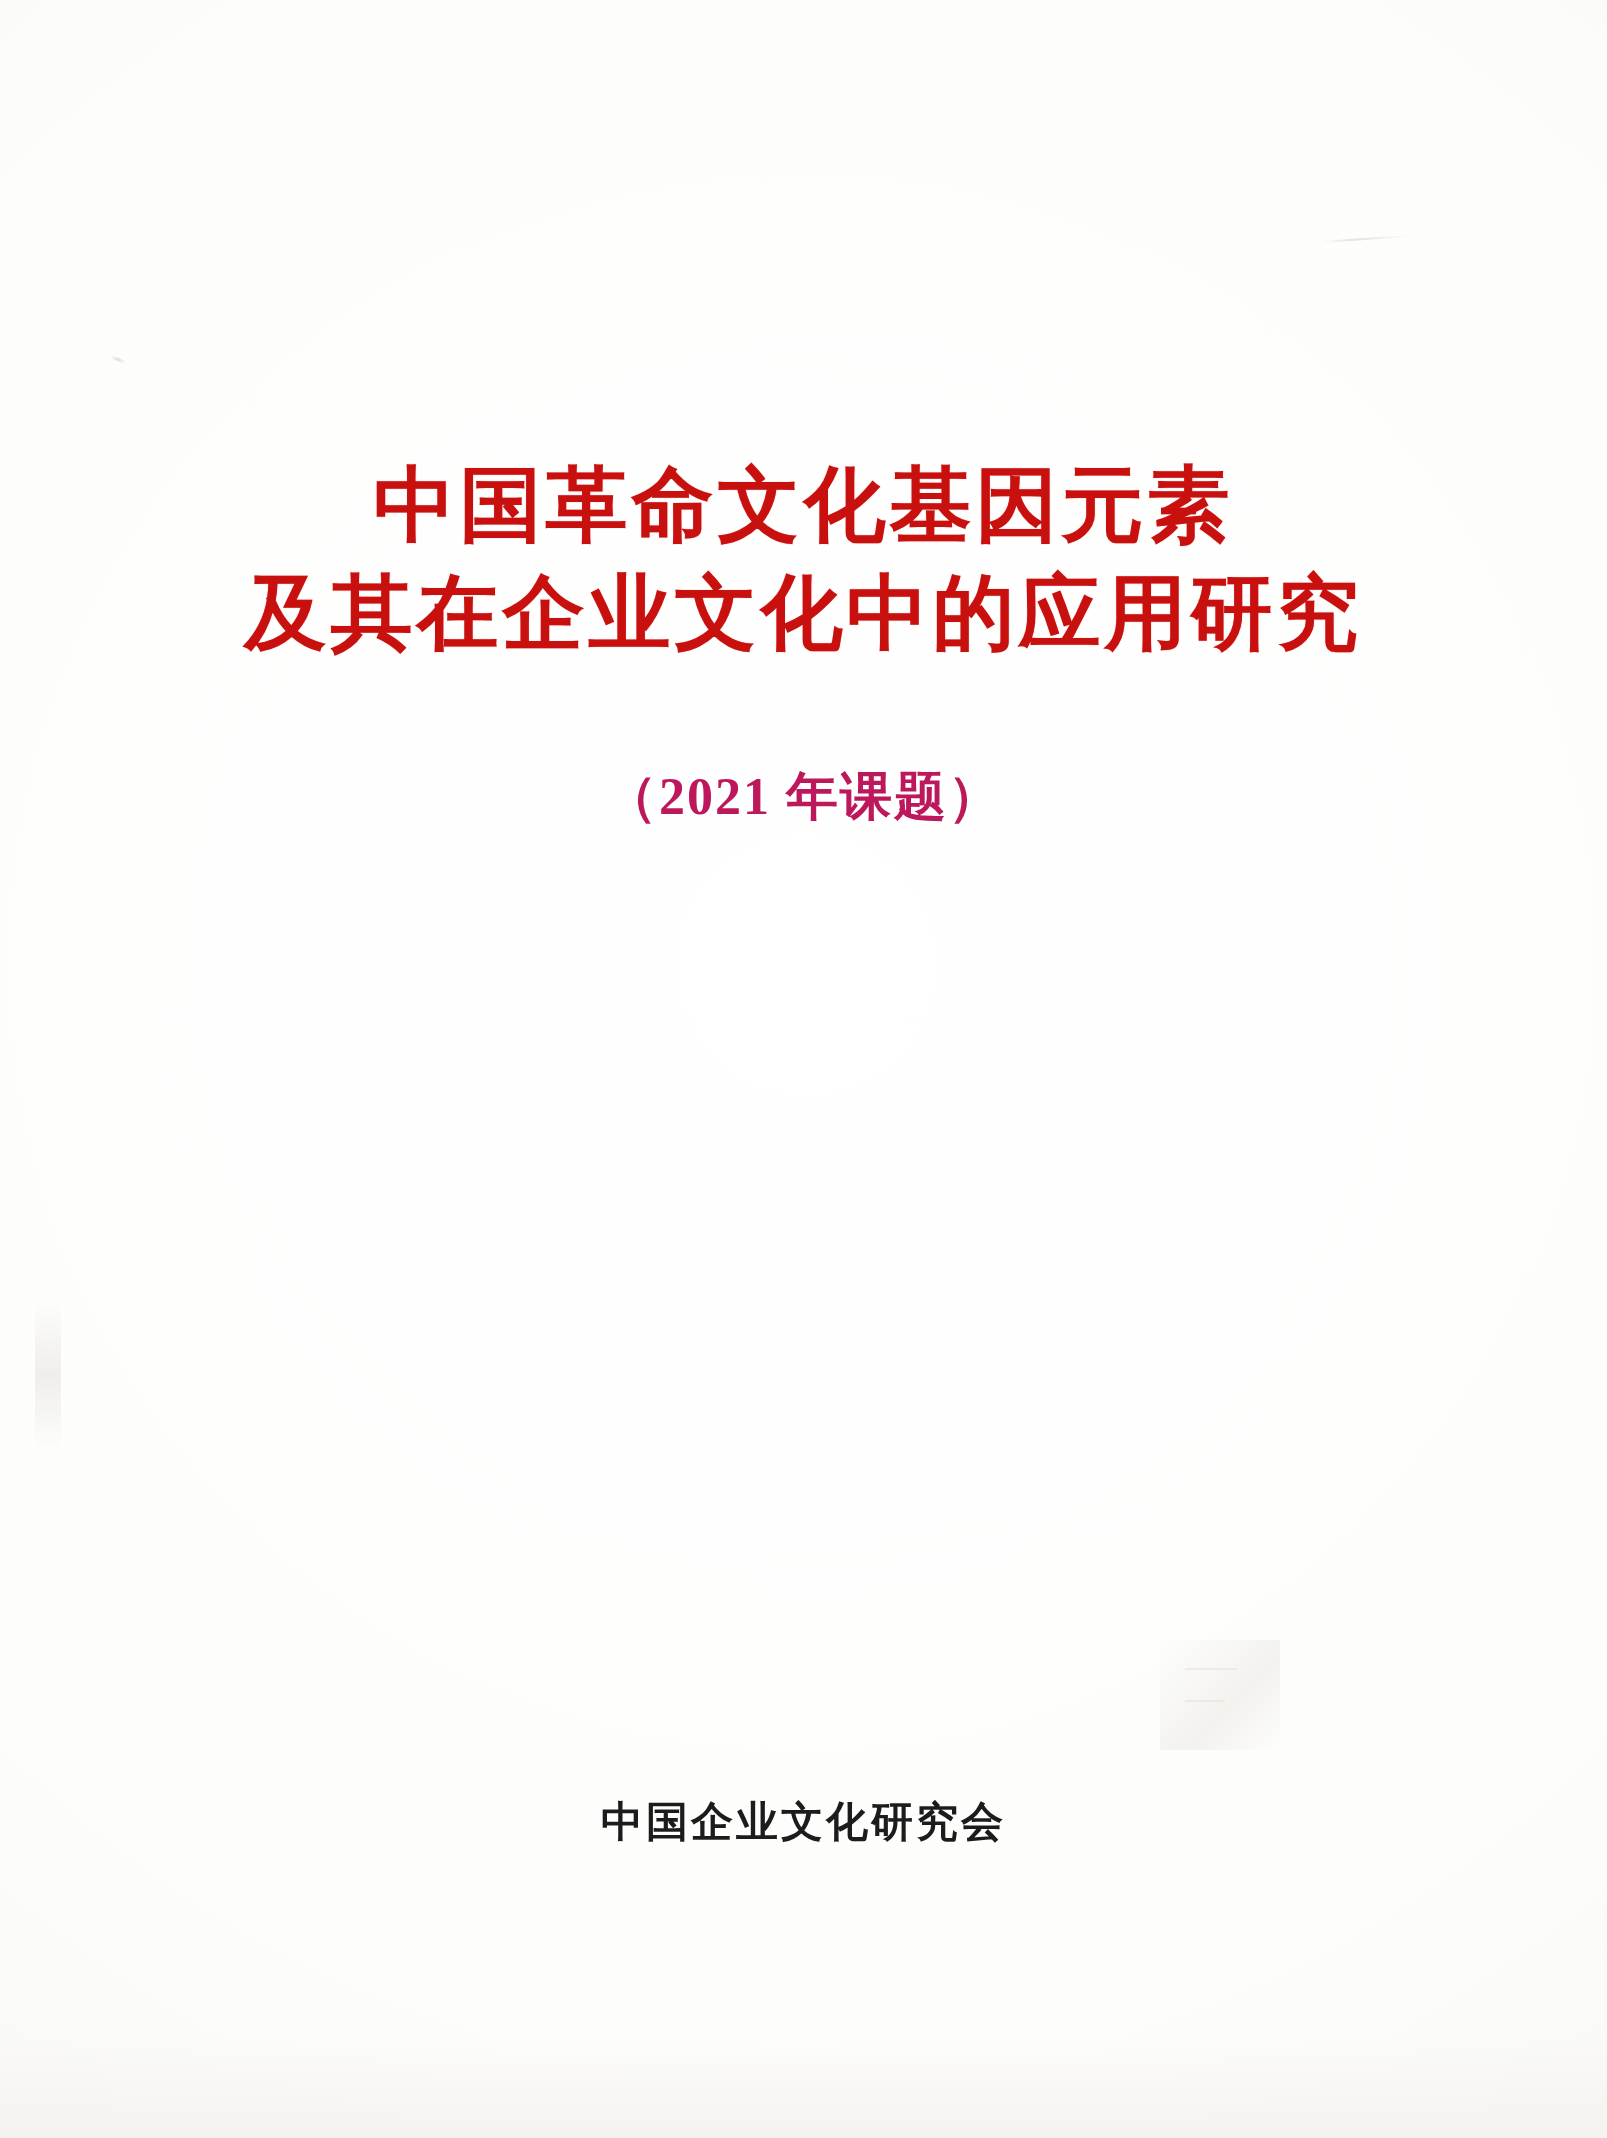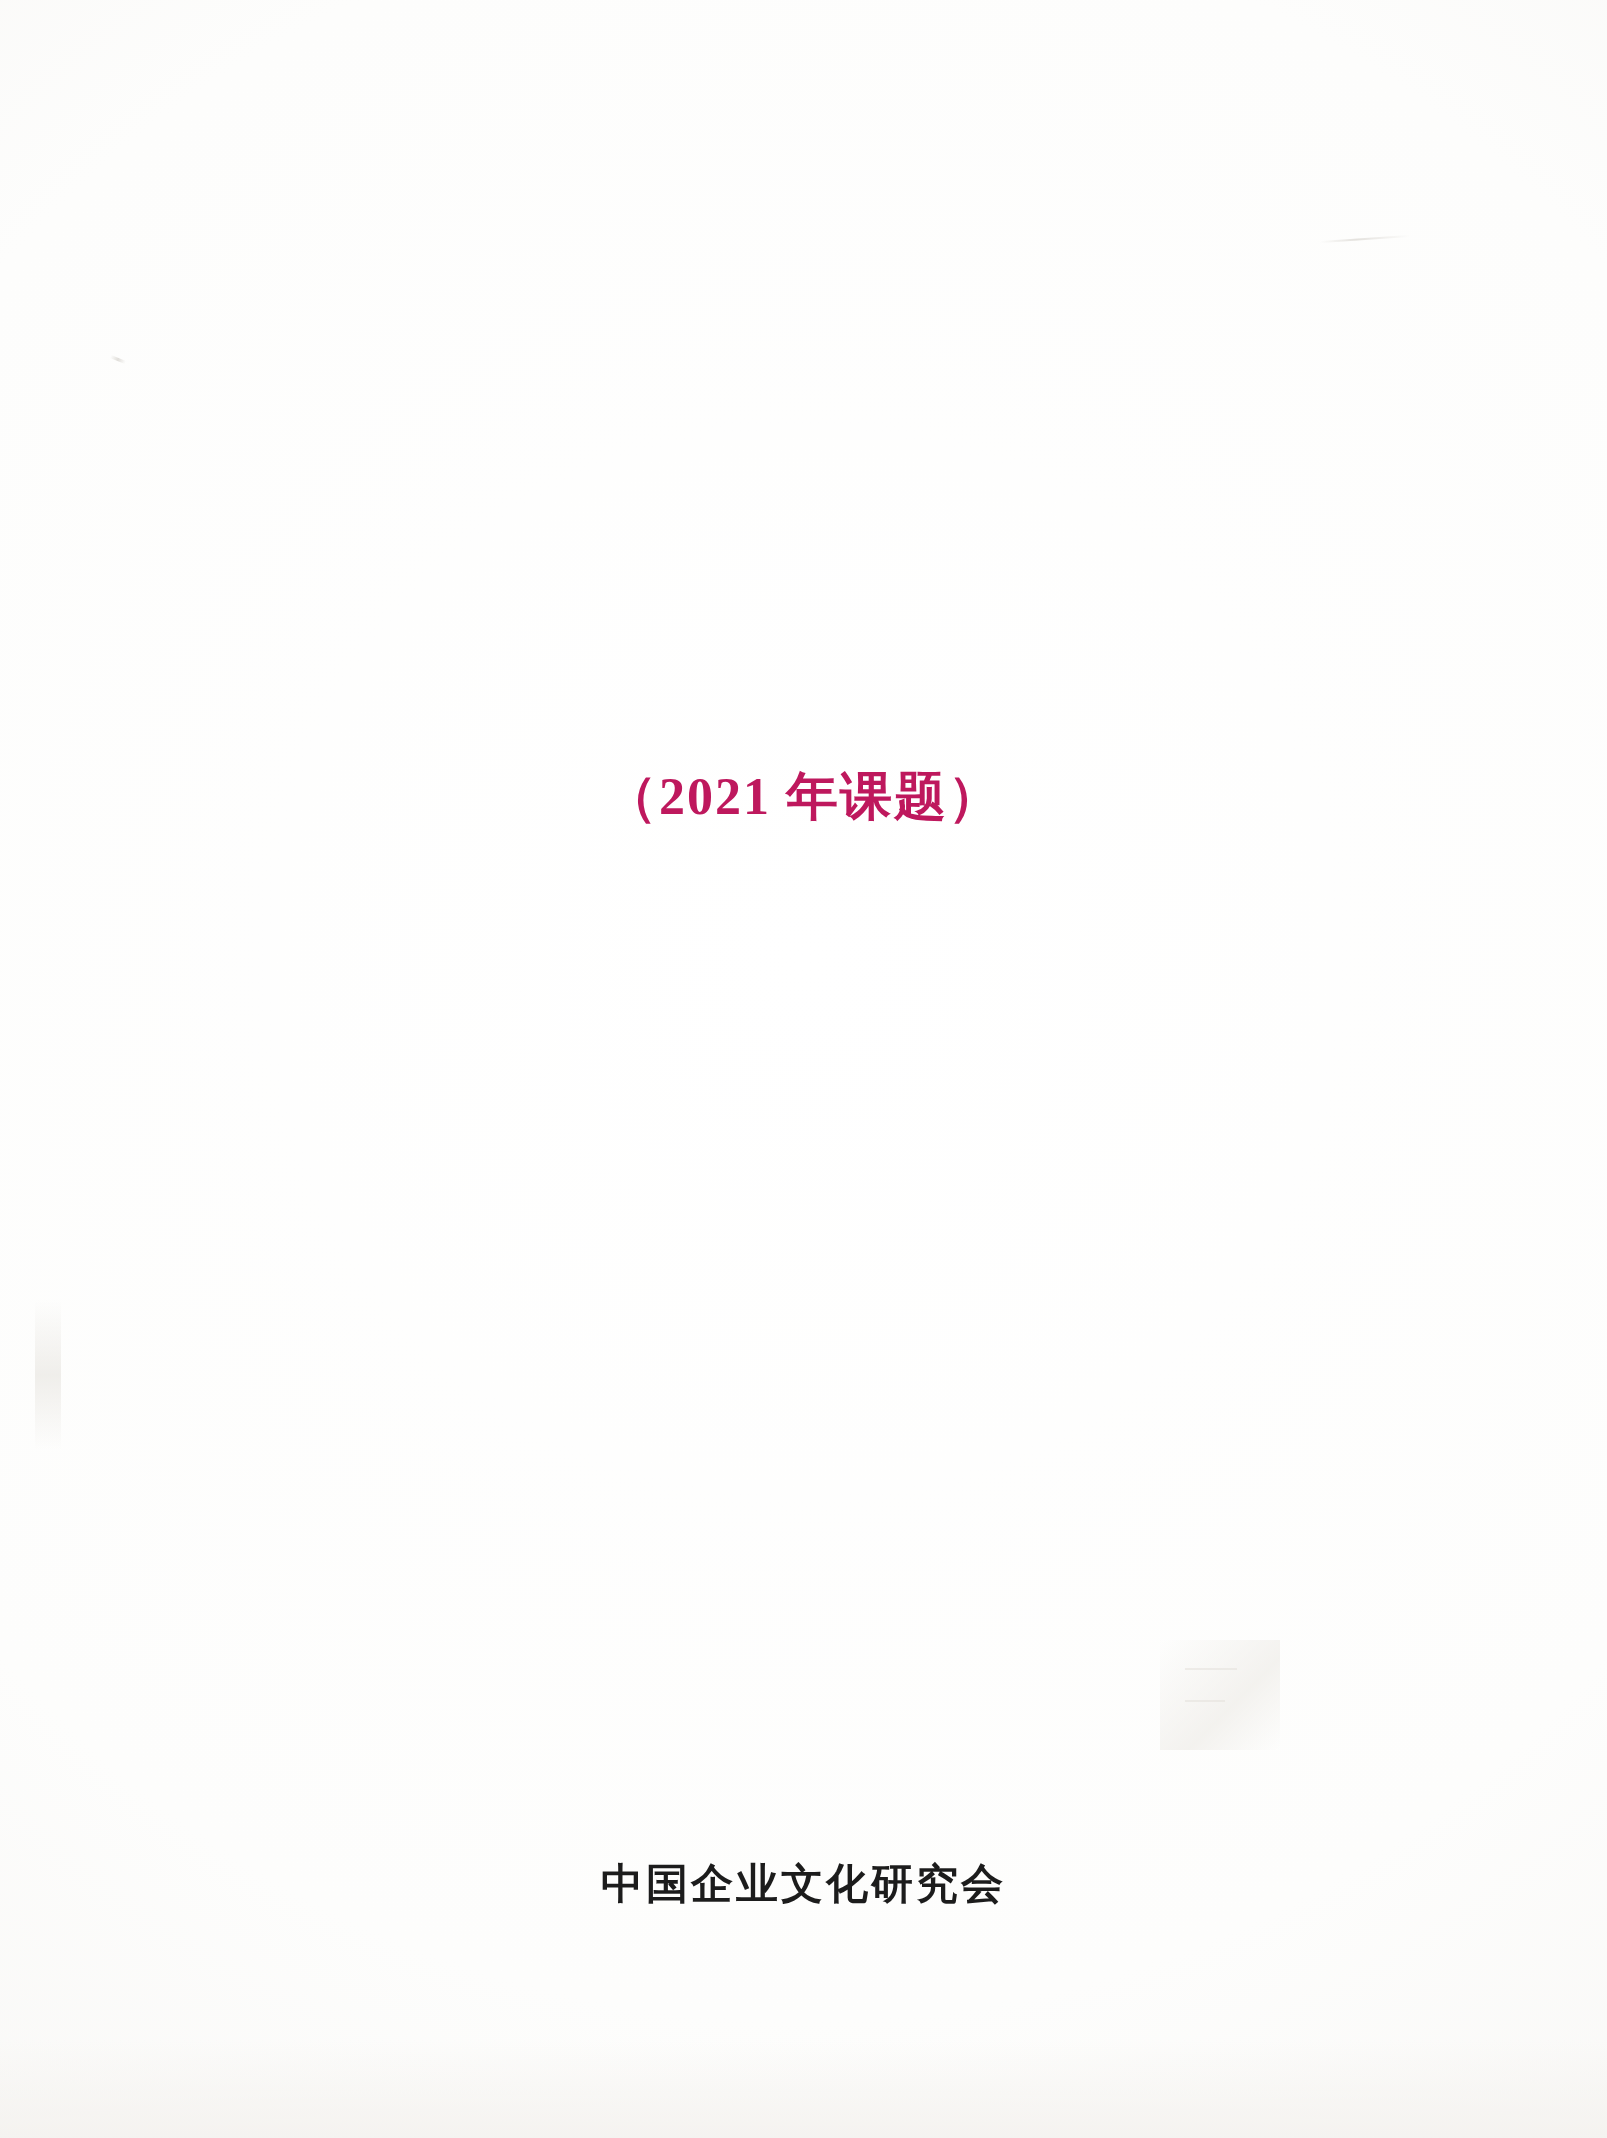--- a/index.html
+++ b/index.html
@@ -85,21 +85,21 @@
     font-weight: 700;
     font-size: 52px;
     letter-spacing: 2px;
     white-space: nowrap;
   }
 
   .publisher {
     position: absolute;
     left: 0;
     right: 0;
-    top: 1856px;
+    top: 1794px;
     text-align: center;
     color: #1c1c1c;
     font-family: "Liberation Sans", "DejaVu Sans", sans-serif;
     font-weight: 700;
     font-size: 42px;
     letter-spacing: 3px;
     white-space: nowrap;
   }
 </style>
 </head>
@@ -110,18 +110,22 @@
   <div class="artifact a2"></div>
   <div class="artifact a3"></div>
   <div class="artifact a4"></div>
   <div class="artifact a5"></div>
   <div class="artifact a6"></div>
   <div class="artifact a7"></div>
 </div>
 
 <div class="content">
 
+  <div class="title-block">
+    <div class="title-line">中国革命文化基因元素</div>
+    <div class="title-line">及其在企业文化中的应用研究</div>
+  </div>
 
   <div class="subtitle">（2021 年课题）</div>
 
   <div class="publisher">中国企业文化研究会</div>
 
 </div>
 
 </body></html>

